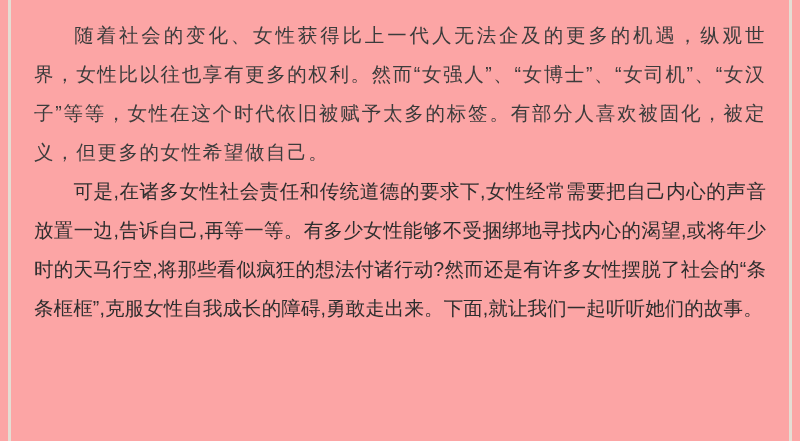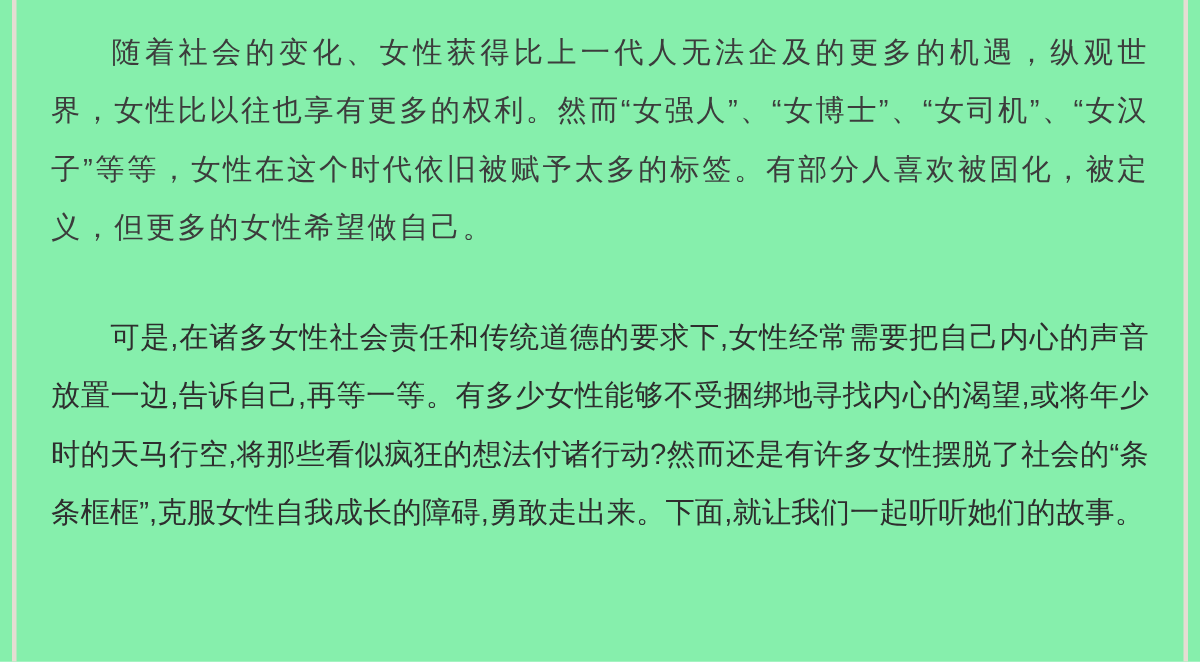--- a/index.html
+++ b/index.html
@@ -10,21 +10,21 @@
     width: 800px;
     height: 441px;
     background: #ffffff;
     font-family: "Liberation Sans", sans-serif;
     overflow: hidden;
   }
   .page {
     position: relative;
     width: 800px;
     height: 441px;
-    background: #86efac;
+    background: #fca5a5;
     box-sizing: border-box;
   }
   
   .edge-rule {
     position: absolute;
     top: 0;
     width: 3px;
     height: 441px;
     background: #e5ddd3;
   }
@@ -51,21 +51,20 @@
   .para .indent { display: inline-block; width: 2em; }
 
   .para-1 {
     color: #3c3c3c;
     letter-spacing: 1.6px;
     word-spacing: 2px;
   }
   .para-2 {
     color: #2e2e2e;
     letter-spacing: 0.1px;
-    margin-top: 34px;
   }
 </style>
 </head>
 <body>
 
 <div class="page">
 
   <div class="edge-rule left"></div>
   <div class="edge-rule right"></div>
 

